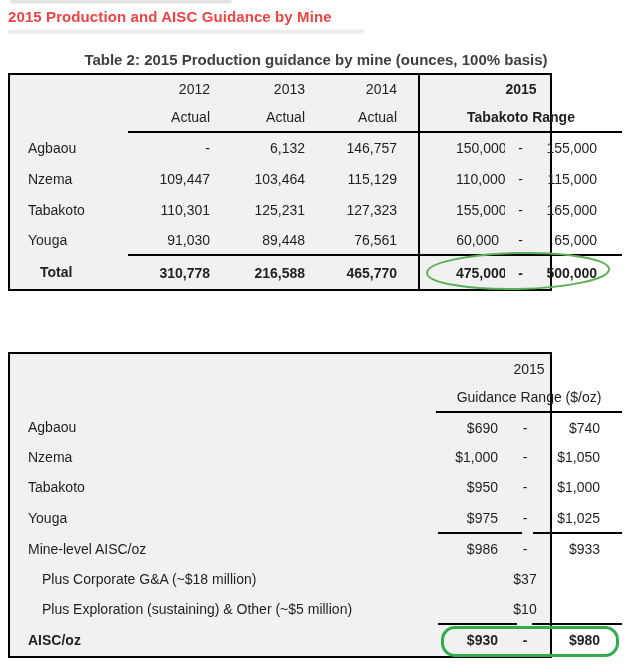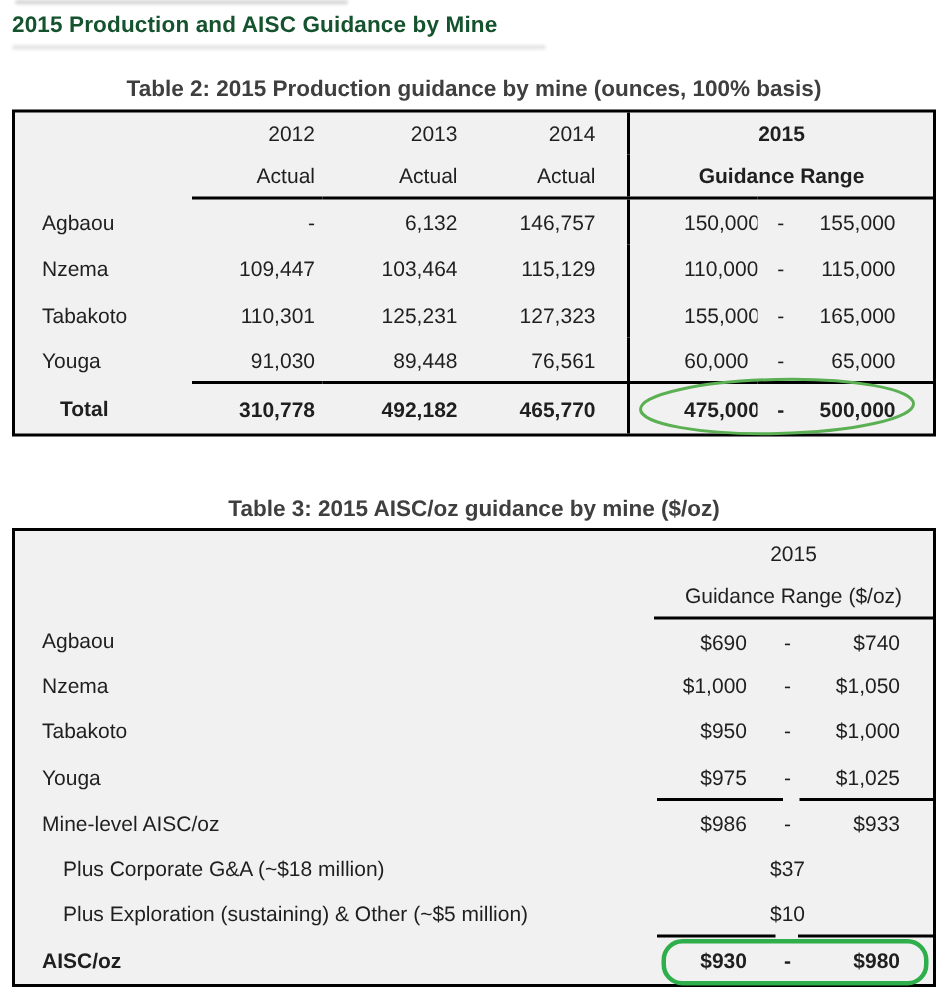--- a/index.html
+++ b/index.html
@@ -2,31 +2,31 @@
 <html><head>
 <meta charset="utf-8">
 <style>
   html,body { margin:0; padding:0; background:#ffffff; }
   .page {
     position:relative; width:632px; height:665px; background:#ffffff;
     font-family:"Liberation Sans", sans-serif; color:#1f1f1f; overflow:hidden;
   }
   .main-title {
     position:absolute; left:8px; top:8px; font-size:15px; font-weight:bold;
-    color:#14532d; letter-spacing:.1px;
+    color:#ef4444; letter-spacing:.1px;
   }
   .tbl-title {
     position:absolute; left:0; width:632px; text-align:center;
     font-size:15px; font-weight:bold; color:#3f3f3f;
   }
   .t2-title { top:51px; }
   .t3-title { top:331px; }
 
   .tbl {
-    position:absolute; left:8px; width:616px; background:#f1f1f1;
+    position:absolute; left:8px; width:544px; background:#f1f1f1;
     border:2px solid #000; box-sizing:border-box;
   }
   .tbl2 { top:73px;  height:218px; }
   .tbl3 { top:352px; height:306px; }
 
   table { width:100%; height:100%; border-collapse:collapse; table-layout:fixed; font-size:14px; color:#1f1f1f; }
   td { padding:0; vertical-align:middle; overflow:hidden; white-space:nowrap; }
 
   .num   { text-align:right; }
   .ctr   { text-align:center; }
@@ -102,21 +102,21 @@
         <td class="num p5">2012</td>
         <td class="num p5">2013</td>
         <td class="num p21">2014</td>
         <td class="ctr bold divider" colspan="3">2015</td>
       </tr>
       <tr class="t2-h2">
         <td></td>
         <td class="num p5 ub">Actual</td>
         <td class="num p5 ub">Actual</td>
         <td class="num p21 ub">Actual</td>
-        <td class="ctr bold divider ub" colspan="3">Guidance Range</td>
+        <td class="ctr bold divider ub" colspan="3">Tabakoto Range</td>
       </tr>
       <tr class="t2-d">
         <td class="namec">Agbaou</td>
         <td class="num p5">-</td>
         <td class="num p5">6,132</td>
         <td class="num p21">146,757</td>
         <td class="num p6 divider">150,000</td>
         <td class="ctr">-</td>
         <td class="num p25">155,000</td>
       </tr>
@@ -143,35 +143,34 @@
         <td class="num p5">91,030</td>
         <td class="num p5">89,448</td>
         <td class="num p21">76,561</td>
         <td class="num p6 divider">60,000</td>
         <td class="ctr">-</td>
         <td class="num p25">65,000</td>
       </tr>
       <tr class="t2-tot bold">
         <td class="totc">Total</td>
         <td class="num p5 ot">310,778</td>
-        <td class="num p5 ot">492,182</td>
+        <td class="num p5 ot">216,588</td>
         <td class="num p21 ot">465,770</td>
         <td class="num p6 divider ot">475,000</td>
         <td class="ctr ot">-</td>
         <td class="num p25 ot">500,000</td>
       </tr>
     </tbody>
       </table>
   </div>
 
   <svg class="ellipse-annot" viewBox="0 0 190 42">
     <ellipse cx="95" cy="21" rx="91" ry="18" fill="none" stroke="#5ab052" stroke-width="2" transform="rotate(-1.2 95 21)"></ellipse>
   </svg>
 
-  <div class="tbl-title t3-title">Table 3: 2015 AISC/oz guidance by mine ($/oz)</div>
 
   <div class="tbl tbl3">
     <table>
       <colgroup>
         <col style="width:426px">
           <col style="width:74px">
           <col style="width:30px">
           <col style="width:82px">
       </colgroup>
       <tbody>

